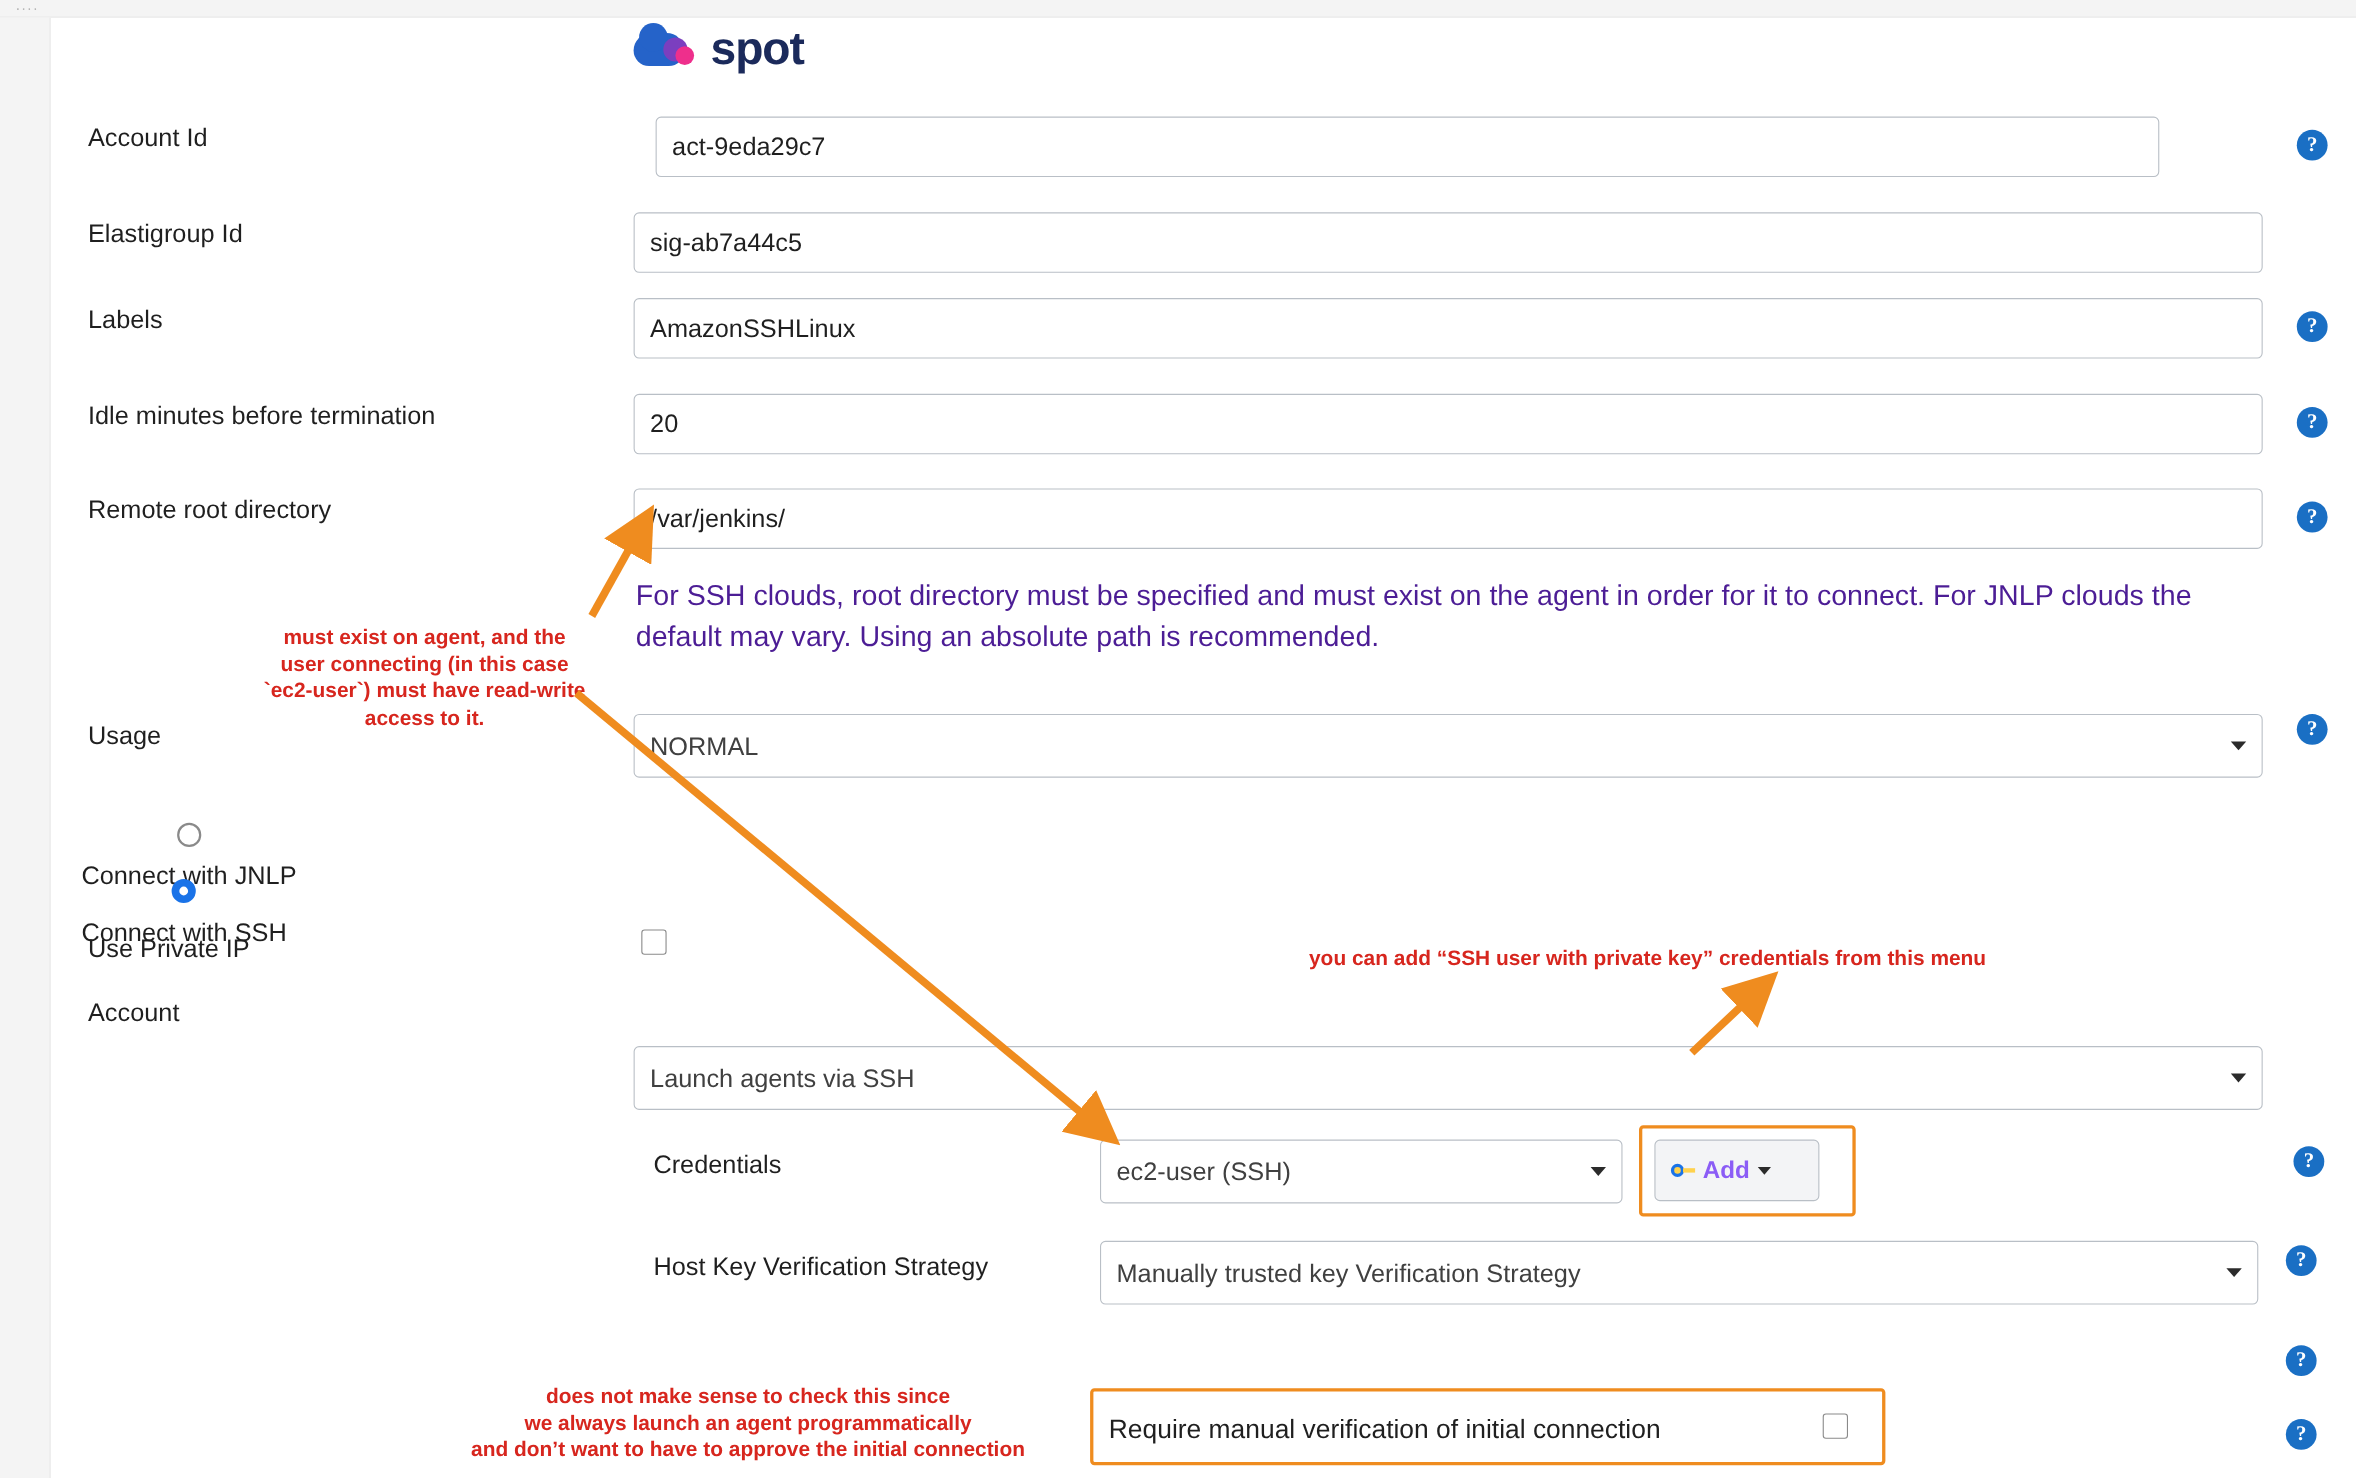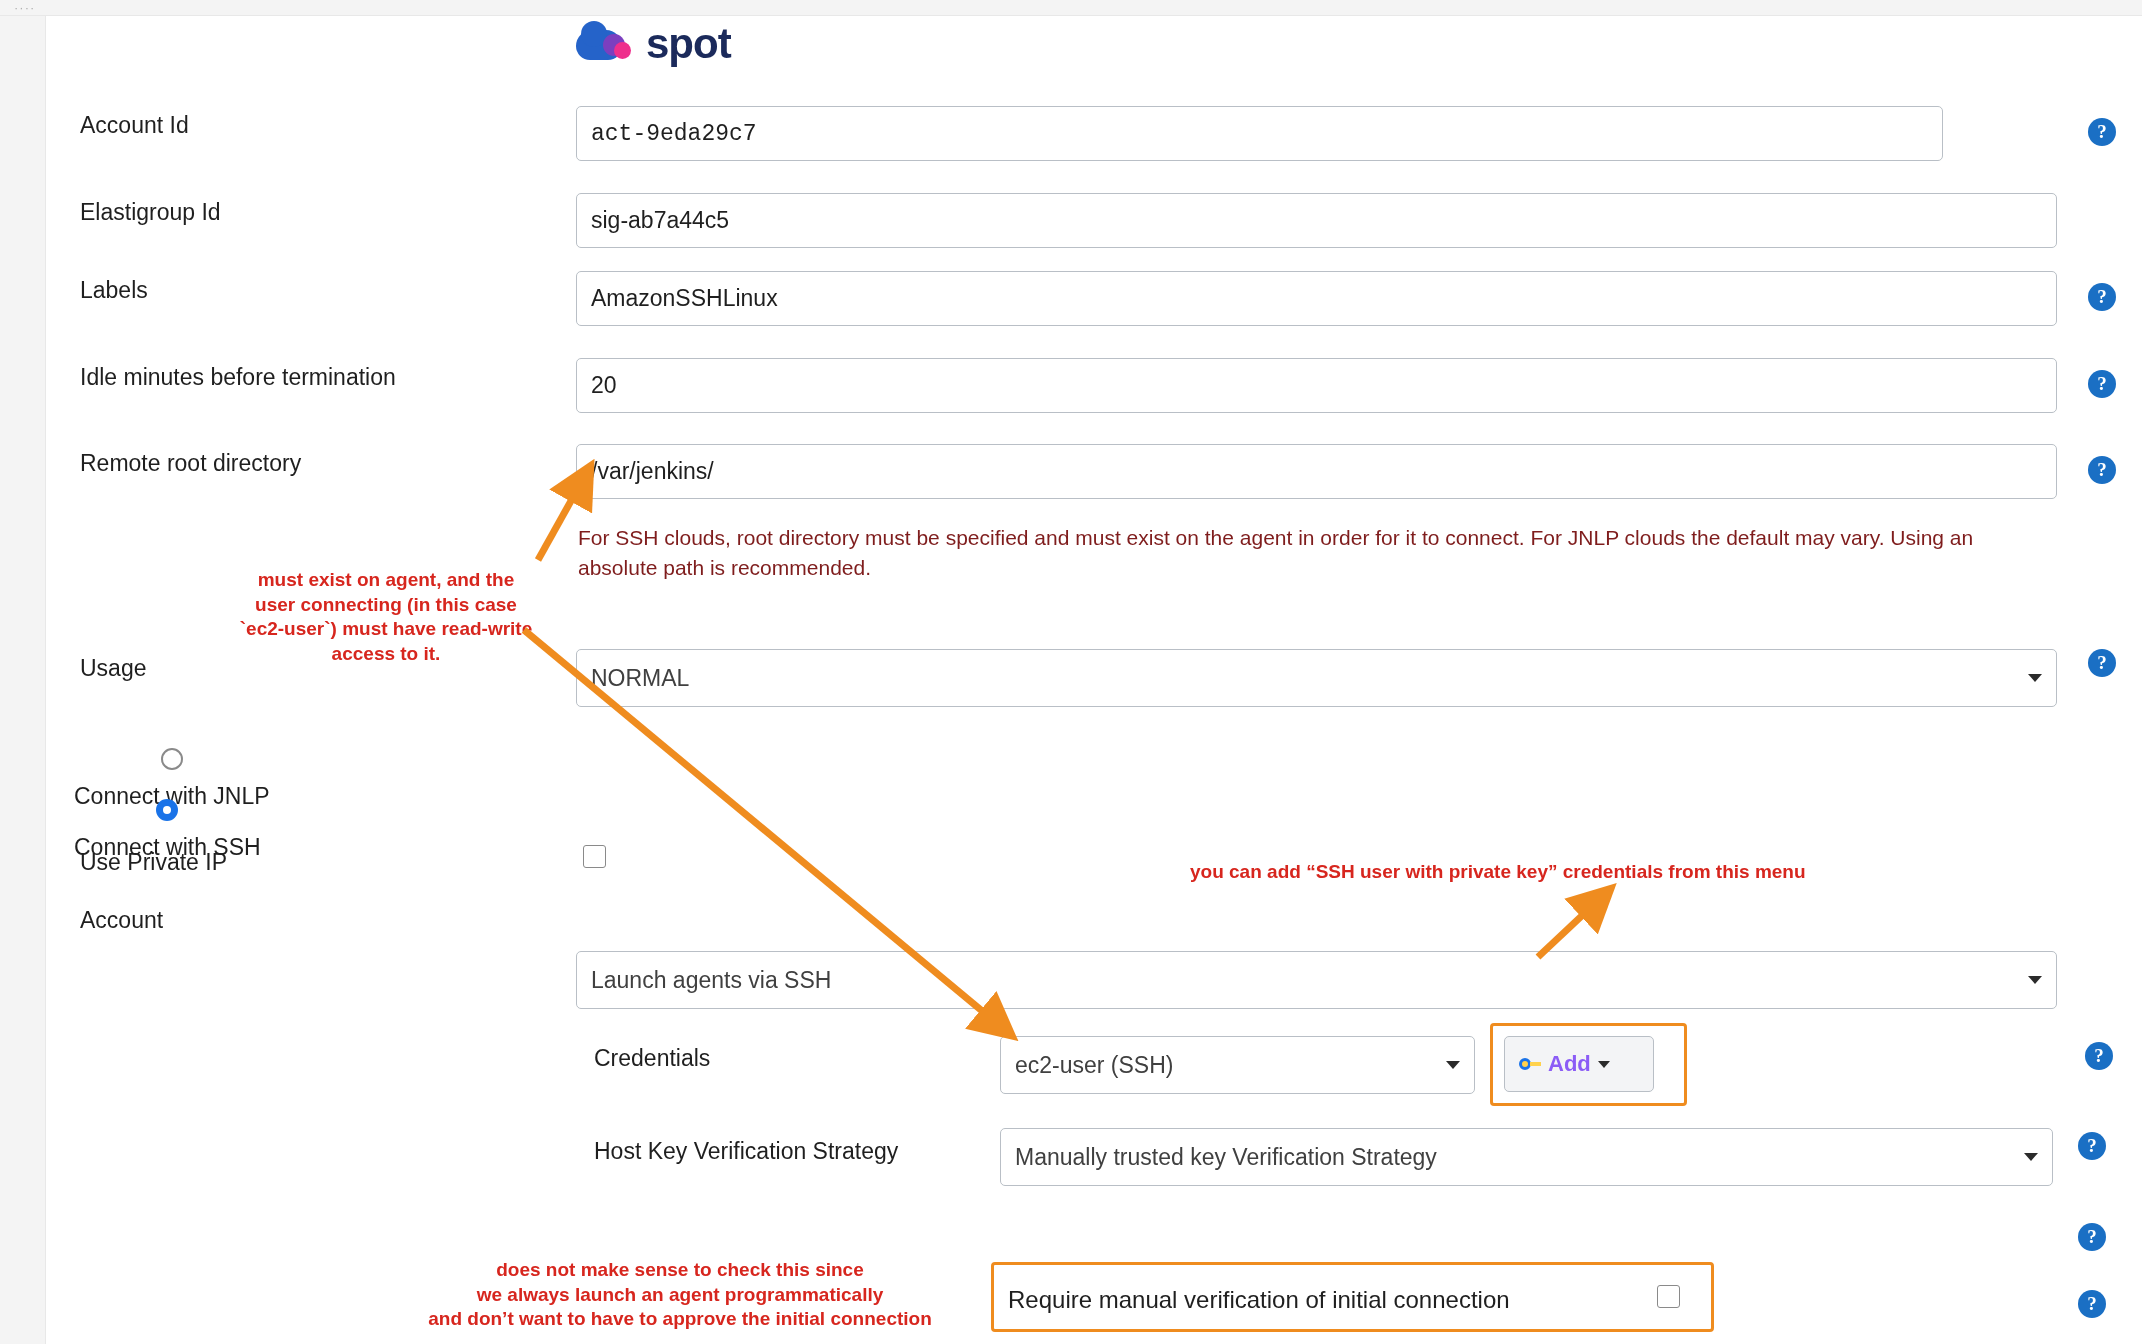--- a/index.html
+++ b/index.html
@@ -84,21 +84,21 @@
   }
   .select .caret {
     position: absolute; right: 14px; top: 50%; transform: translateY(-50%);
     width: 0; height: 0;
     border-left: 7px solid transparent;
     border-right: 7px solid transparent;
     border-top: 8px solid #2b2b2b;
   }
   .helptext {
     position: absolute;
-    font-size: 21px; color: #7f1d1d; line-height: 1.42;
+    font-size: 26px; color: #4c1d95; line-height: 1.42;
   }
   .help-icon {
     position: absolute;
     width: 28px; height: 28px; border-radius: 50%;
     background: #1a6fc4;
     color: #fff; font-size: 19px; font-weight: bold;
     display: flex; align-items: center; justify-content: center;
     font-family: "Liberation Serif", serif;
   }
   
@@ -175,21 +175,21 @@
   <div class="logo-wrap">
     <div class="logo-mark">
       <div class="logo-cloud"></div>
       <div class="logo-dot-purple"></div>
       <div class="logo-dot-pink"></div>
     </div>
     <div class="logo-text">spot</div>
   </div>
 
   <div class="label" style="left:80px; top:112px;">Account Id</div>
-  <div class="field" style="left:576px; top:106px; width:1367px; height:55px;font-family:Liberation Mono, monospace;">act-9eda29c7</div>
+  <div class="field" style="left:596px; top:106px; width:1367px; height:55px;">act-9eda29c7</div>
   <div class="help-icon" style="left:2088px; top:118px;">?</div>
 
   <div class="label" style="left:80px; top:199px;">Elastigroup Id</div>
   <div class="field" style="left:576px; top:193px; width:1481px; height:55px;">sig-ab7a44c5</div>
 
   <div class="label" style="left:80px; top:277px;">Labels</div>
   <div class="field" style="left:576px; top:271px; width:1481px; height:55px;">AmazonSSHLinux</div>
   <div class="help-icon" style="left:2088px; top:283px;">?</div>
 
   <div class="label" style="left:80px; top:364px;">Idle minutes before termination</div>

